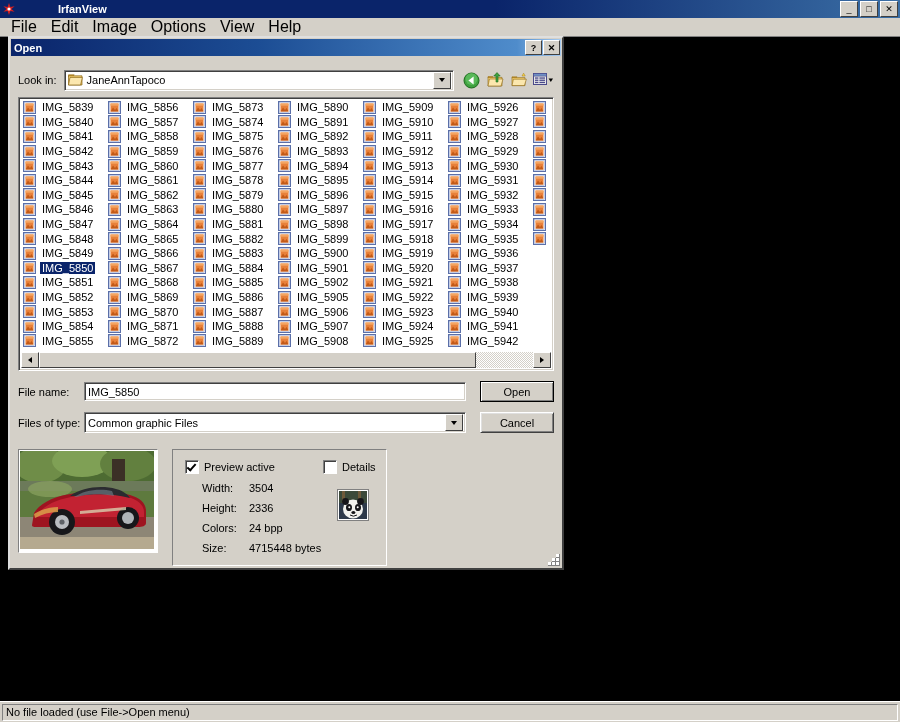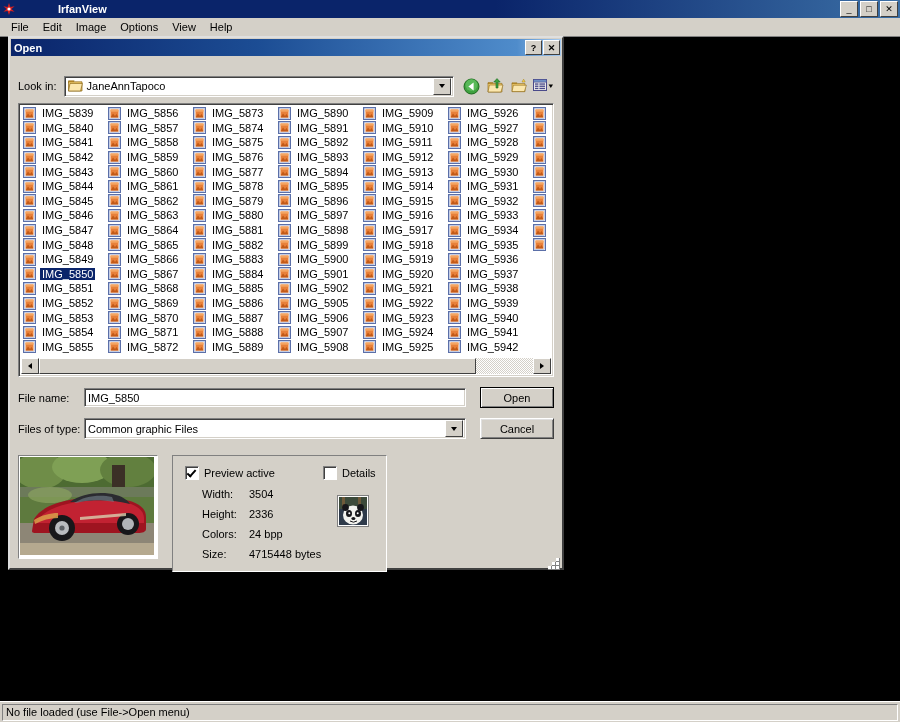--- a/index.html
+++ b/index.html
@@ -66,21 +66,21 @@
     height: 17px;
     background: #d4d0c8;
     display: flex; align-items: center;
     padding-left: 4px;
     flex: 0 0 auto;
     border-bottom: 1px solid #d4d0c8;
   }
   .menubar-item {
     padding: 1px 7px;
     color: #000;
-    font-size: 11px;
+    font-size: 16px;
     white-space: nowrap;
   }
 
   
   .client {
     flex: 1 1 auto;
     position: relative;
     background: #000000;
     border-top: 1px solid #808080;
     overflow: hidden;
@@ -142,21 +142,21 @@
     margin-left: 1px;
     position: relative;
   }
   .dlg-btn i {
     position: absolute; inset: 0;
     display: flex; align-items: center; justify-content: center;
     font-style: normal; font-weight: bold;
     font-size: 9px;
   }
 
-  .dlg-body { padding: 18px 8px 0 8px; flex: 1 1 auto; position: relative; border-radius: 24px; }
+  .dlg-body { padding: 12px 8px 0 8px; flex: 1 1 auto; position: relative; border-radius: 24px; }
 
   
   .lookin-row {
     display: flex; align-items: center;
     height: 22px;
     margin-bottom: 6px;
   }
   .lookin-label { font-size: 11px; color: #000; margin-right: 7px; }
   .combo {
     height: 19px;

